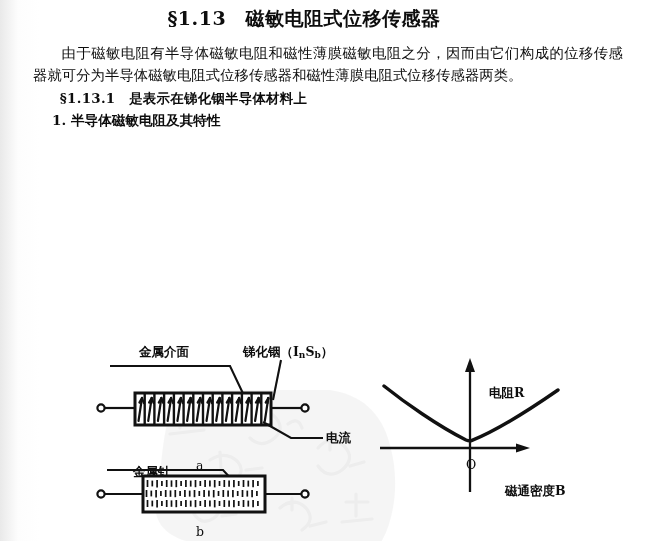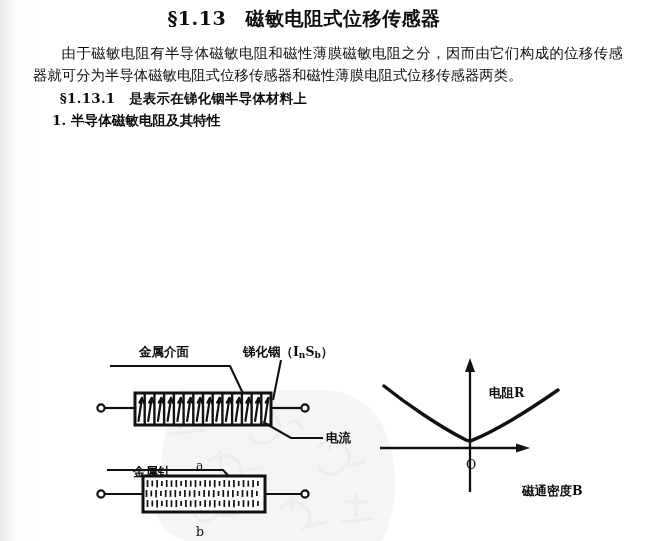--- a/index.html
+++ b/index.html
@@ -331,16 +331,16 @@
         <path d="M90 6 L85 20 L95 20 Z" fill="#111"></path>
 
         <path d="M4 34 C 24 50, 58 74, 86 88 C 88 88.8, 90 89.2, 92 88.4 C 118 78, 152 56, 178 38" fill="none" stroke="#111" stroke-width="3.4" stroke-linecap="round"></path>
       </svg>
     </div>
 
     <span class="fig-label" style="left:481px;top:55px;font-weight:bold;margin-left:8px;">电阻R</span>
 
     <span class="fig-label" style="left:466px;top:127px;font-weight:normal;">O</span>
 
-    <span class="fig-label" style="left:522px;top:153px;font-weight:bold;">磁通密度B</span>
+    <span class="fig-label" style="left:505px;top:153px;font-weight:bold;">磁通密度B</span>
 
   </div>
 </div>
 
 </body></html>

